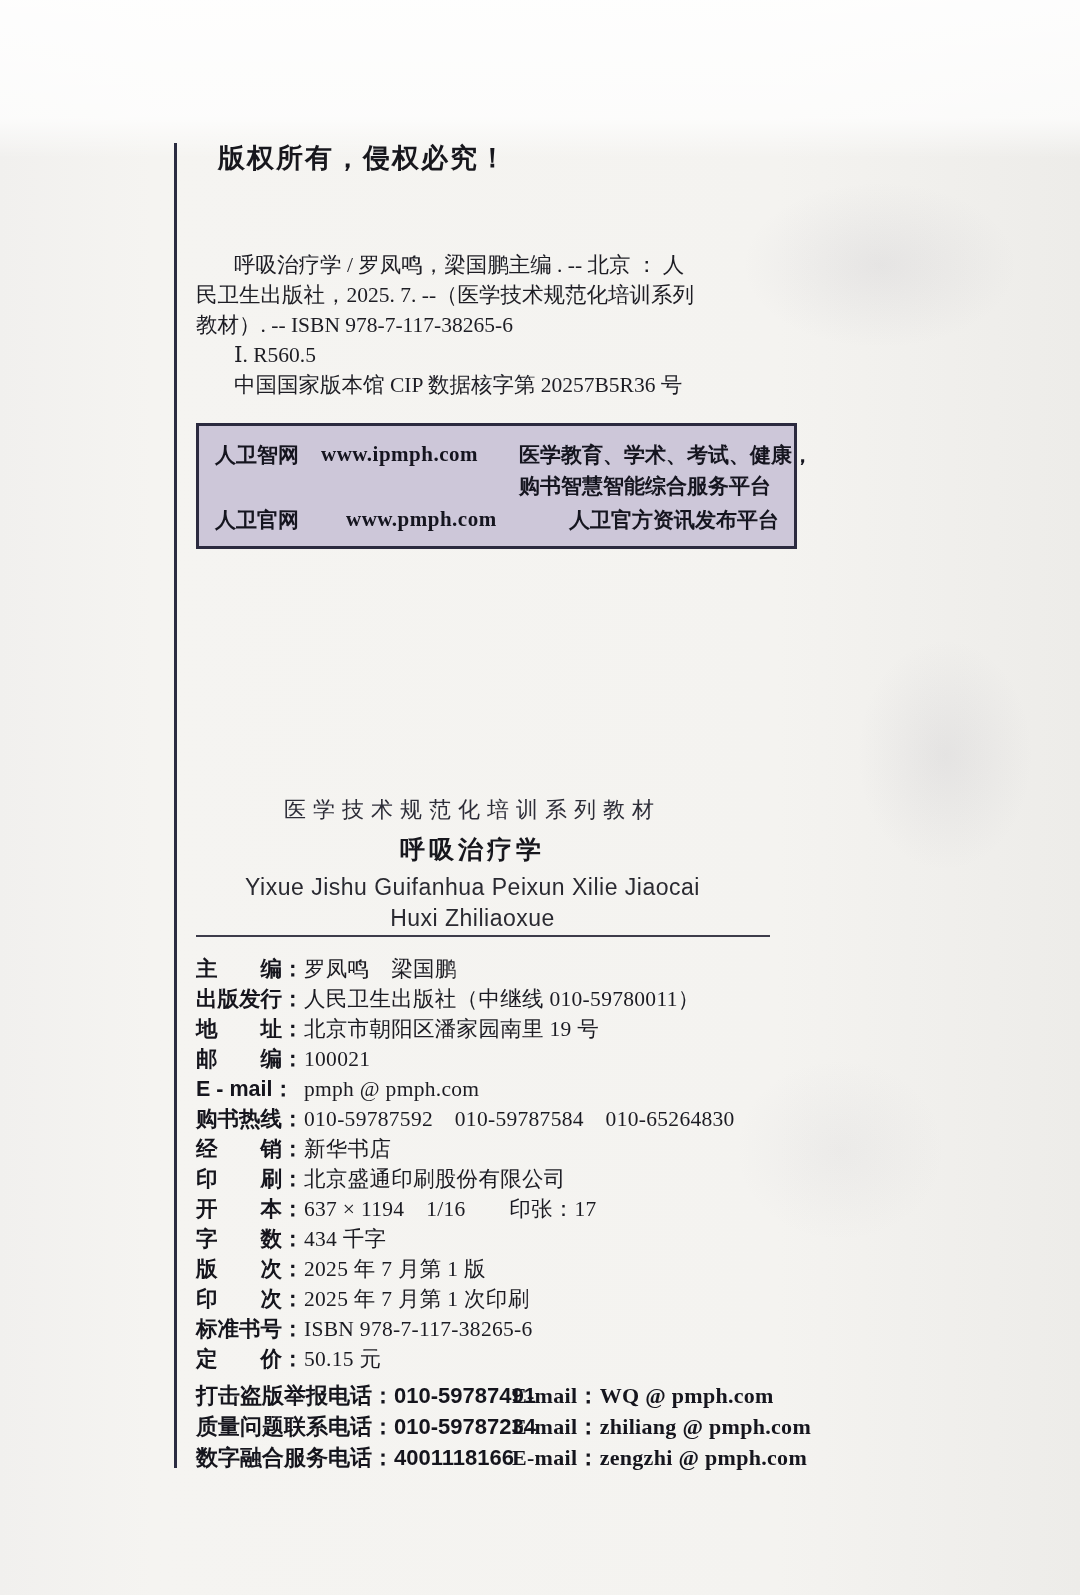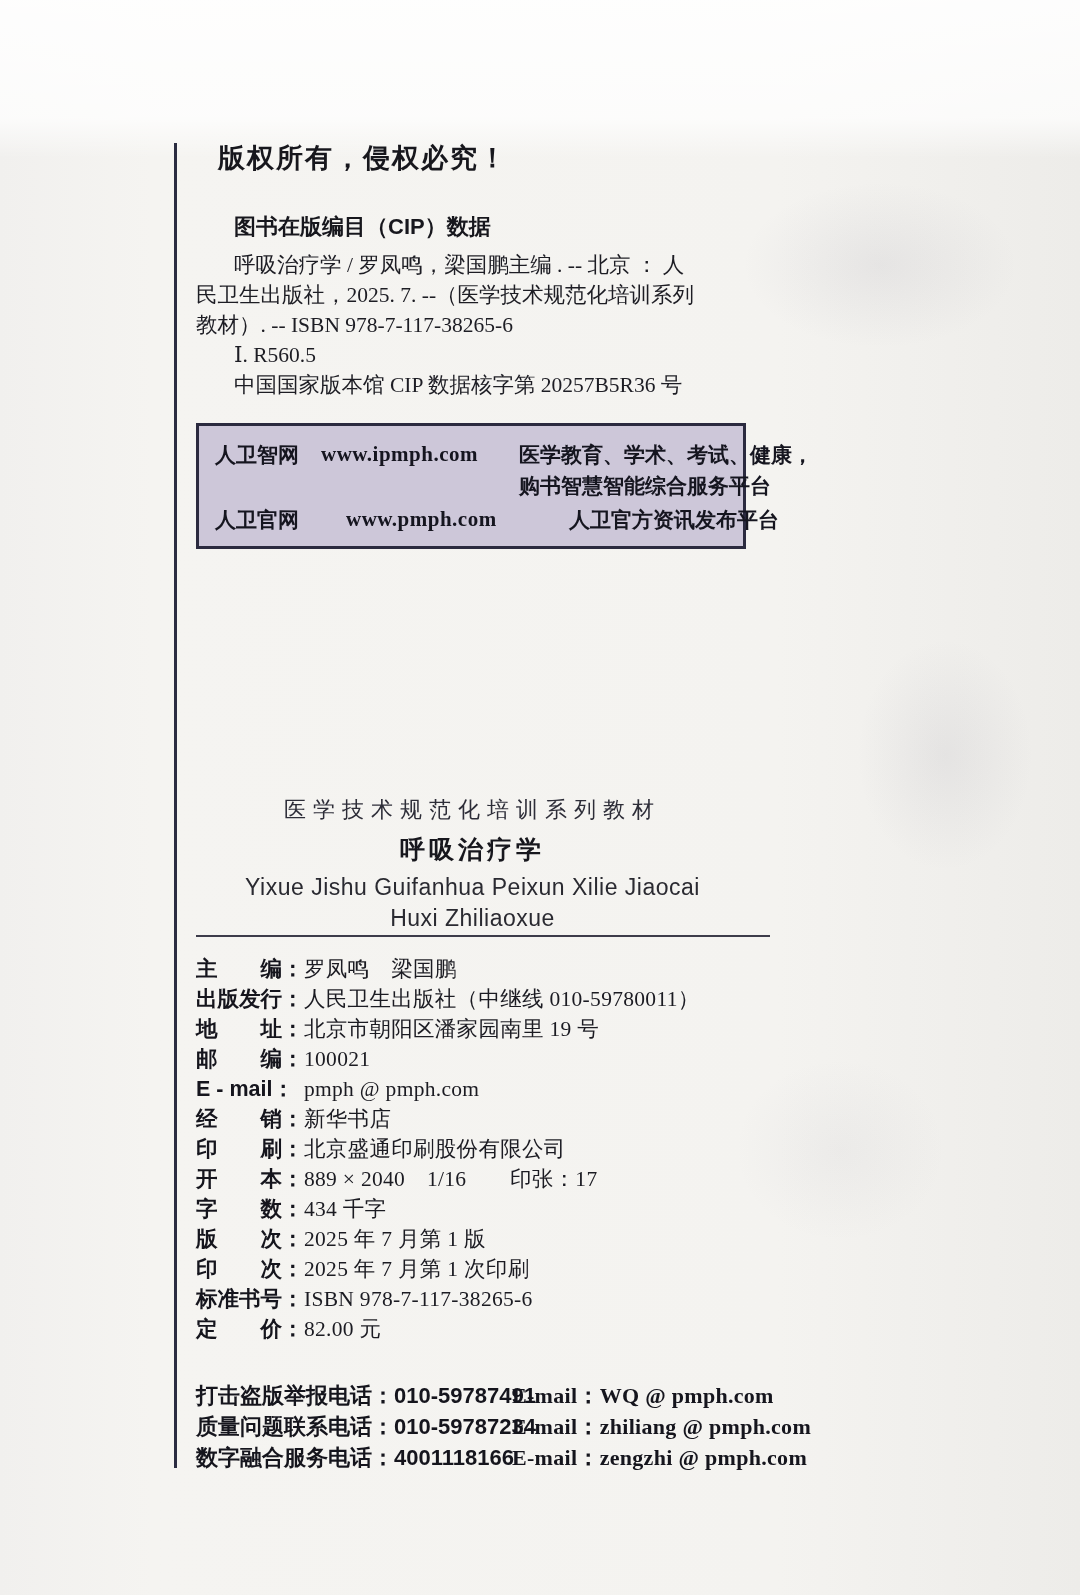--- a/index.html
+++ b/index.html
@@ -32,21 +32,21 @@
     position:absolute; left:234px; top:212px;
     font-family:"Liberation Sans","DejaVu Sans",sans-serif;
     font-size:22px; font-weight:700; color:#17171d;
   }
   .cip-body { position:absolute; left:196px; top:250px; width:560px;
     font-size:21.5px; line-height:30px; }
   .cip-line { white-space:nowrap; }
   .cip-line.indent { text-indent:38px; }
 
   .platform-box {
-    position:absolute; left:196px; top:423px; width:550px; box-sizing:border-box;
+    position:absolute; left:196px; top:423px; width:601px; box-sizing:border-box;
     background:#cdc7d9; border:3px solid #2b2a3f;
     padding:13px 14px 11px 16px;
   }
   .pbox-row { display:flex; align-items:flex-start;
     font-weight:700; font-size:21px; line-height:31px; color:#15151f;
     font-family:"Liberation Sans","DejaVu Sans",sans-serif; }
   .pbox-row + .pbox-row { margin-top:3px;gap:25px; }
   .pbox-name { width:106px; flex:0 0 auto; }
   .pbox-url  { width:198px; flex:0 0 auto;
     font-family:"Liberation Serif","DejaVu Serif",serif; letter-spacing:0.5px; }
@@ -80,21 +80,20 @@
 
 <div class="page">
   <div class="blot blot-1"></div>
   <div class="blot blot-2"></div>
   <div class="blot blot-3"></div>
 
   <div class="spine-line"></div>
 
   <div class="copyright-notice">版权所有，侵权必究！</div>
 
-  <div class="cip-heading">图书在版编目（CIP）数据</div>
 
   <div class="cip-body">
     <div class="cip-line indent">呼吸治疗学 / 罗凤鸣，梁国鹏主编 . -- 北京 ： 人</div>
     <div class="cip-line">民卫生出版社，2025. 7. --（医学技术规范化培训系列</div>
     <div class="cip-line">教材）. -- ISBN 978-7-117-38265-6</div>
     <div class="cip-line indent">Ⅰ. R560.5</div>
     <div class="cip-line indent">中国国家版本馆 CIP 数据核字第 20257B5R36 号</div>
   </div>
 
   <div class="platform-box">
@@ -118,28 +117,29 @@
   </div>
 
   <div class="divider"></div>
 
   <div class="colophon">
     <div class="c-row"><span class="c-lbl">主　　编：</span><span class="c-val">罗凤鸣　梁国鹏</span></div>
     <div class="c-row"><span class="c-lbl">出版发行：</span><span class="c-val">人民卫生出版社（中继线 010-59780011）</span></div>
     <div class="c-row"><span class="c-lbl">地　　址：</span><span class="c-val">北京市朝阳区潘家园南里 19 号</span></div>
     <div class="c-row"><span class="c-lbl">邮　　编：</span><span class="c-val">100021</span></div>
     <div class="c-row"><span class="c-lbl">E - mail：</span><span class="c-val">pmph @ pmph.com</span></div>
+    <div class="c-row"><span class="c-lbl">购书热线：</span><span class="c-val">010-59787592　010-59787584　010-65264830</span></div>
     <div class="c-row"><span class="c-lbl">经　　销：</span><span class="c-val">新华书店</span></div>
     <div class="c-row"><span class="c-lbl">印　　刷：</span><span class="c-val">北京盛通印刷股份有限公司</span></div>
-    <div class="c-row"><span class="c-lbl">开　　本：</span><span class="c-val">889 × 2040　1/16　　印张：17</span></div>
+    <div class="c-row"><span class="c-lbl">开　　本：</span><span class="c-val">637 × 1194　1/16　　印张：17</span></div>
     <div class="c-row"><span class="c-lbl">字　　数：</span><span class="c-val">434 千字</span></div>
     <div class="c-row"><span class="c-lbl">版　　次：</span><span class="c-val">2025 年 7 月第 1 版</span></div>
     <div class="c-row"><span class="c-lbl">印　　次：</span><span class="c-val">2025 年 7 月第 1 次印刷</span></div>
     <div class="c-row"><span class="c-lbl">标准书号：</span><span class="c-val">ISBN 978-7-117-38265-6</span></div>
-    <div class="c-row"><span class="c-lbl">定　　价：</span><span class="c-val">82.00 元</span></div>
+    <div class="c-row"><span class="c-lbl">定　　价：</span><span class="c-val">50.15 元</span></div>
   </div>
 
   <div class="contacts">
     <div class="b-row"><span class="b-left">打击盗版举报电话：010-59787491</span><span class="b-right">E-mail：WQ @ pmph.com</span></div>
     <div class="b-row"><span class="b-left">质量问题联系电话：010-59787234</span><span class="b-right">E-mail：zhiliang @ pmph.com</span></div>
     <div class="b-row"><span class="b-left">数字融合服务电话：4001118166</span><span class="b-right">E-mail：zengzhi @ pmph.com</span></div>
   </div>
 </div>
 
 </body></html>

